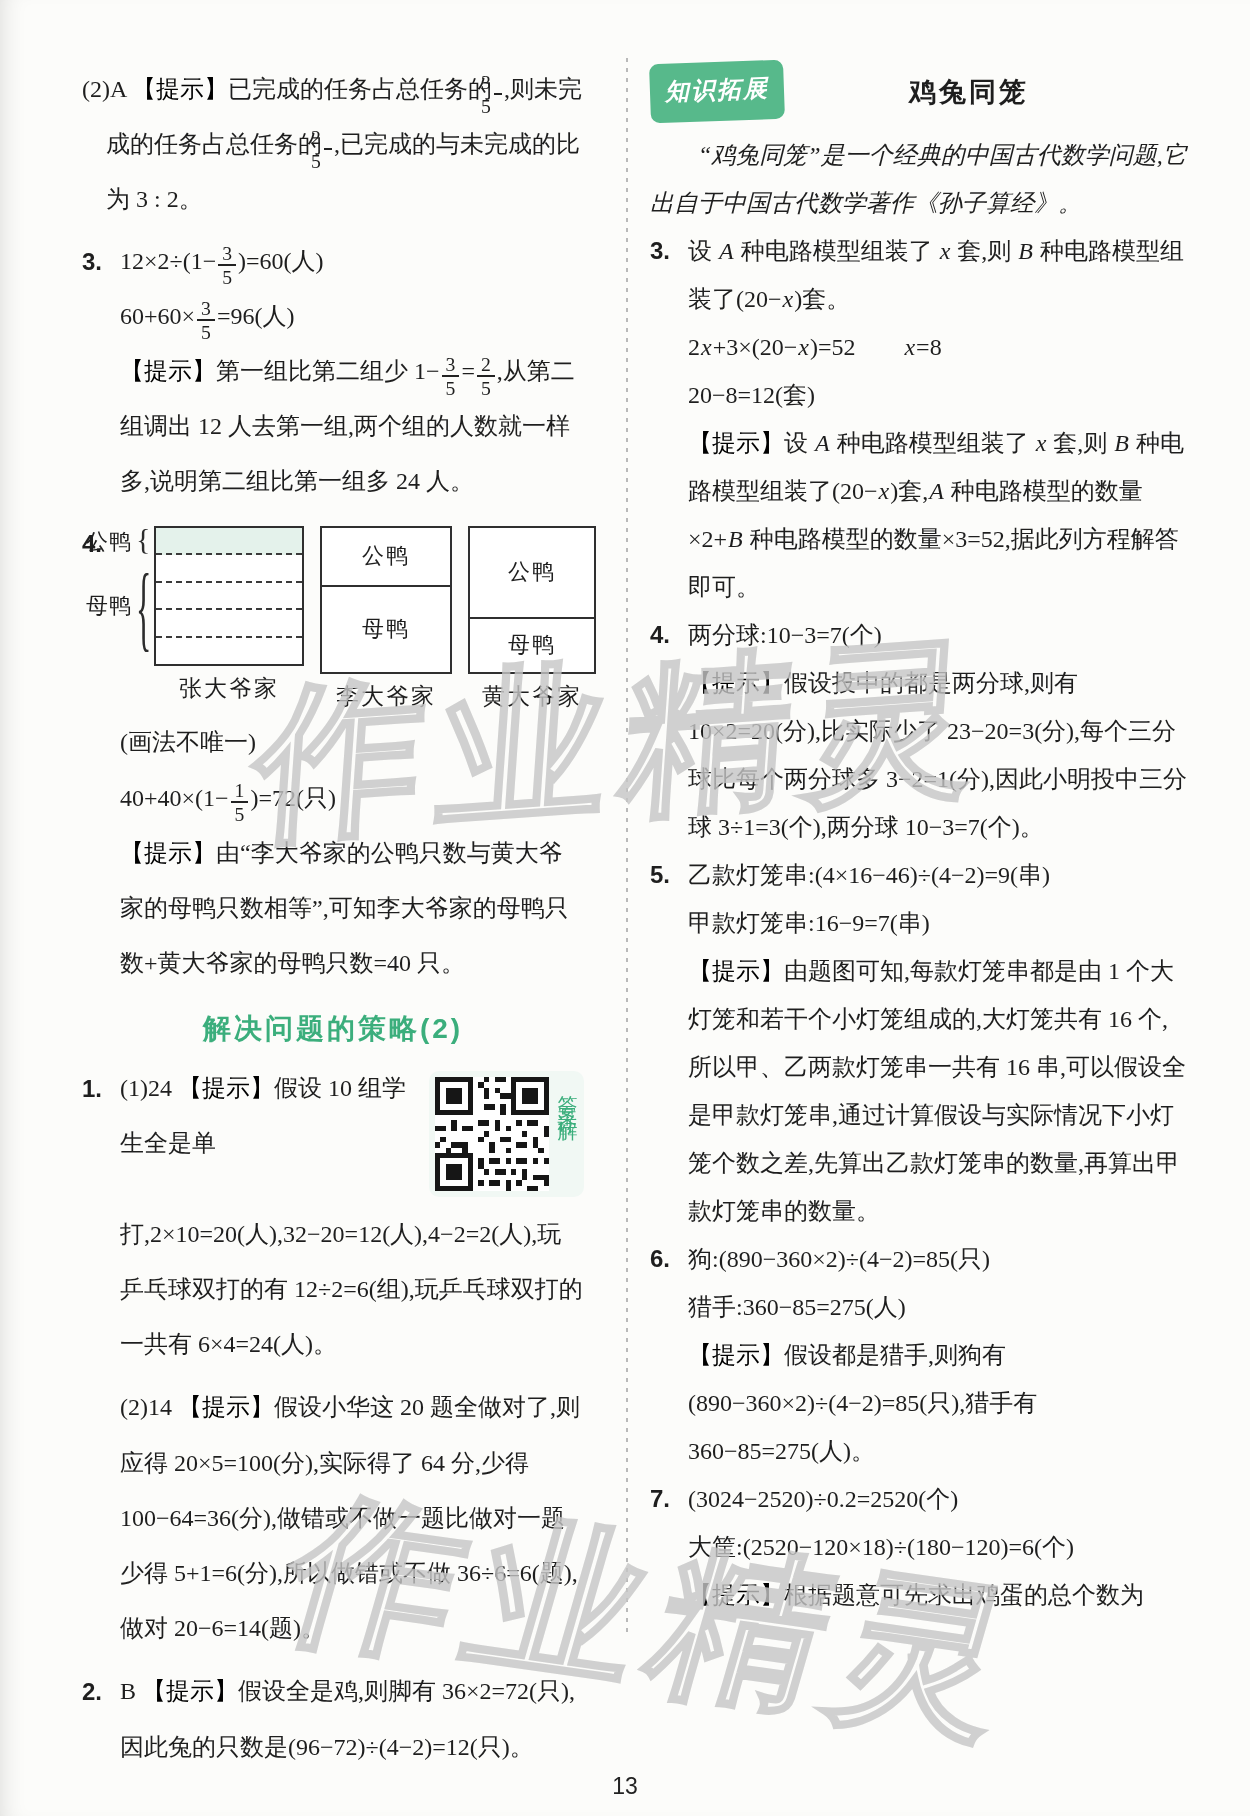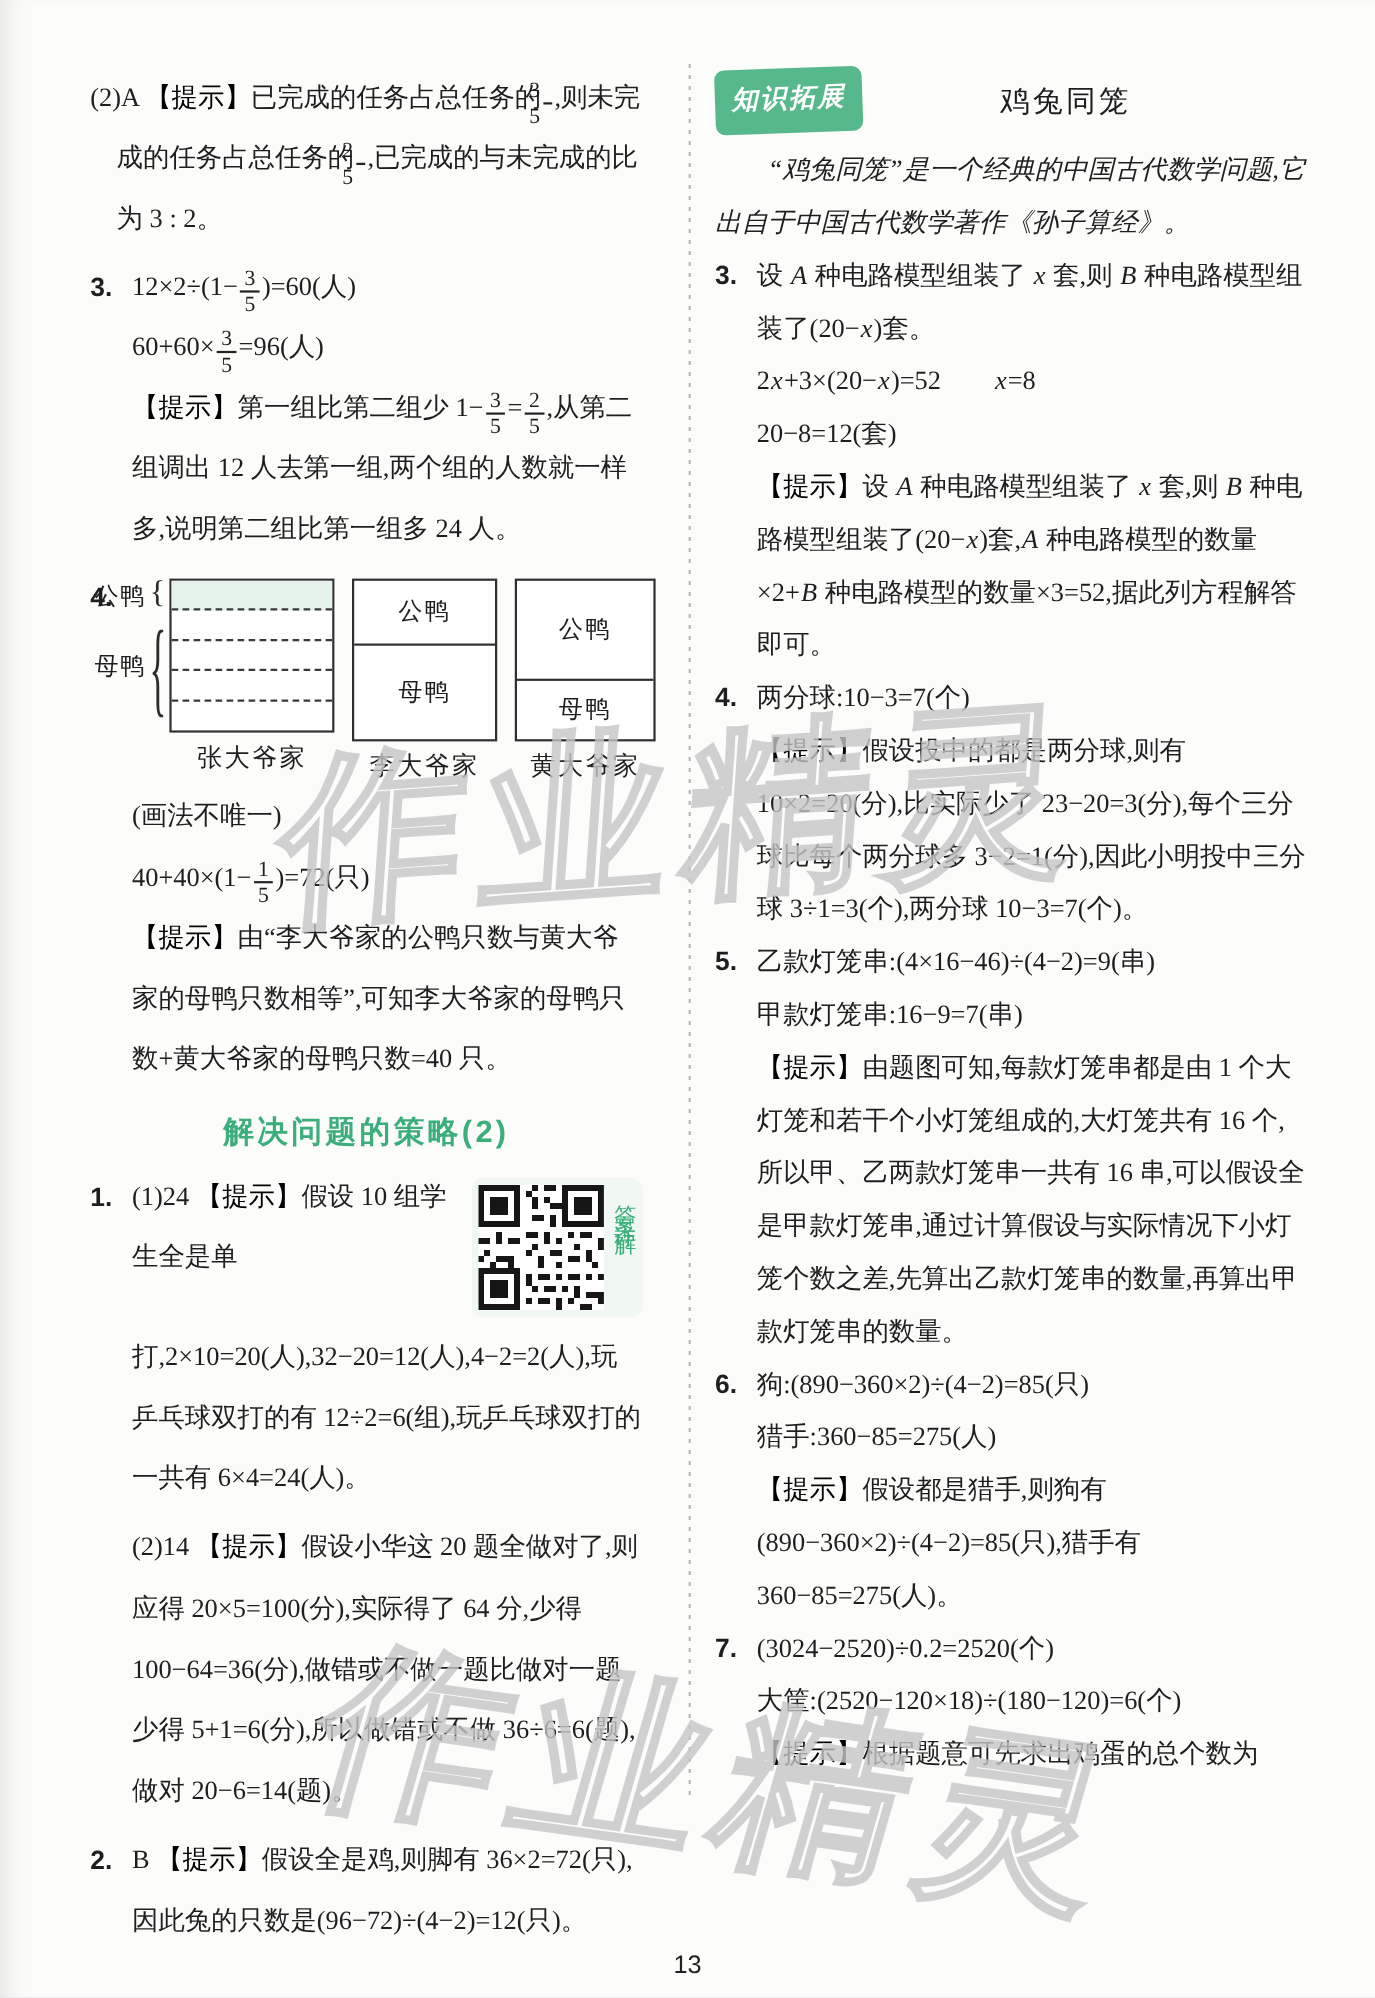--- a/index.html
+++ b/index.html
@@ -28,21 +28,21 @@
   .hint-label{color:#000000;}
   .var{font-style:italic;padding:0 1px;}
   .section-title{margin:14px 0 8px;text-align:center;color:#3bae7c;font-size:28px;
     font-weight:700;font-family:"Liberation Sans","DejaVu Sans",sans-serif;
     letter-spacing:3px;line-height:1.7;}
   
   .kb-header{display:flex;align-items:center;margin:0 0 10px;}
   .badge{flex:none;background:#57b98b;color:#fff;font-family:"Liberation Sans",sans-serif;
     font-weight:700;font-style:italic;font-size:24px;padding:4px 15px 7px;border-radius:9px;
     transform:rotate(-2deg);letter-spacing:2px;}
-  .kb-title{flex:1;text-align:center;font-size:27px;font-weight:400;margin:0;
+  .kb-title{flex:1;text-align:center;font-size:27px;font-weight:700;margin:0;
     padding-right:36px;letter-spacing:3px;font-family:"Liberation Sans",sans-serif;}
   .indent2{text-indent:2em;font-style:italic;}
   
   .diagram{display:flex;align-items:flex-start;gap:16px;margin:10px 0 4px -38px;line-height:1.3;}
   .dg1{display:flex;align-items:flex-start;}
   .dg1-labels{position:relative;width:54px;height:140px;font-size:22px;}
   .dlabel{position:absolute;right:4px;letter-spacing:1px;}
   .dlabel-male{top:2px;} .dlabel-female{top:66px;}
   .dg1-braces{position:relative;width:18px;height:140px;color:#2c2c2c;}
   .brace{position:absolute;left:0;line-height:1;}

